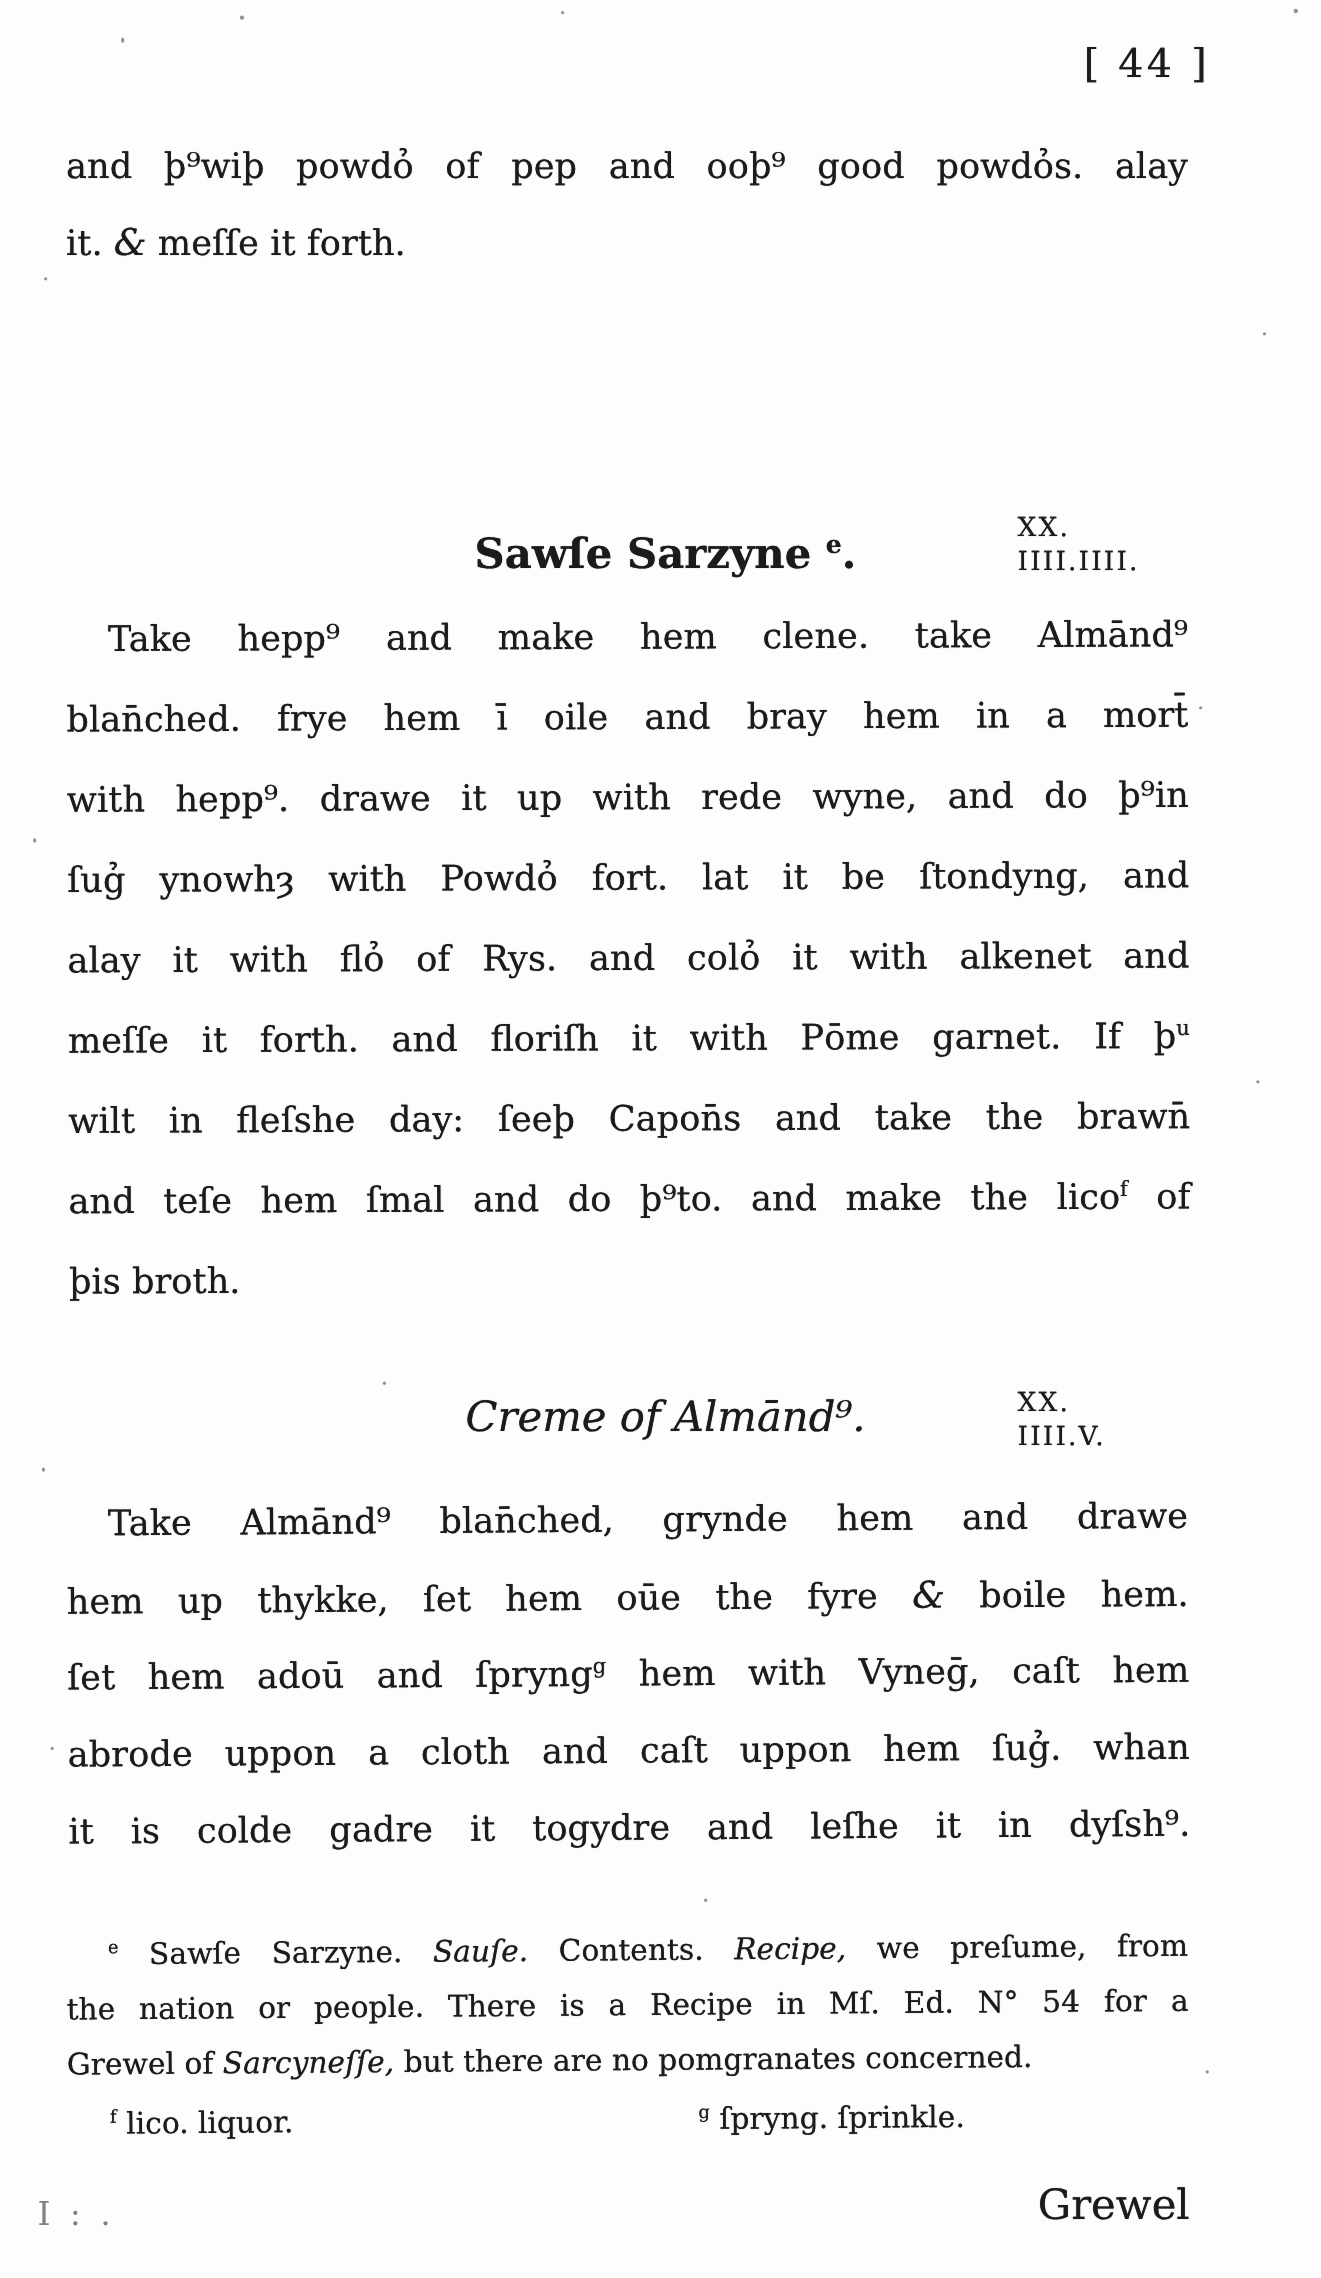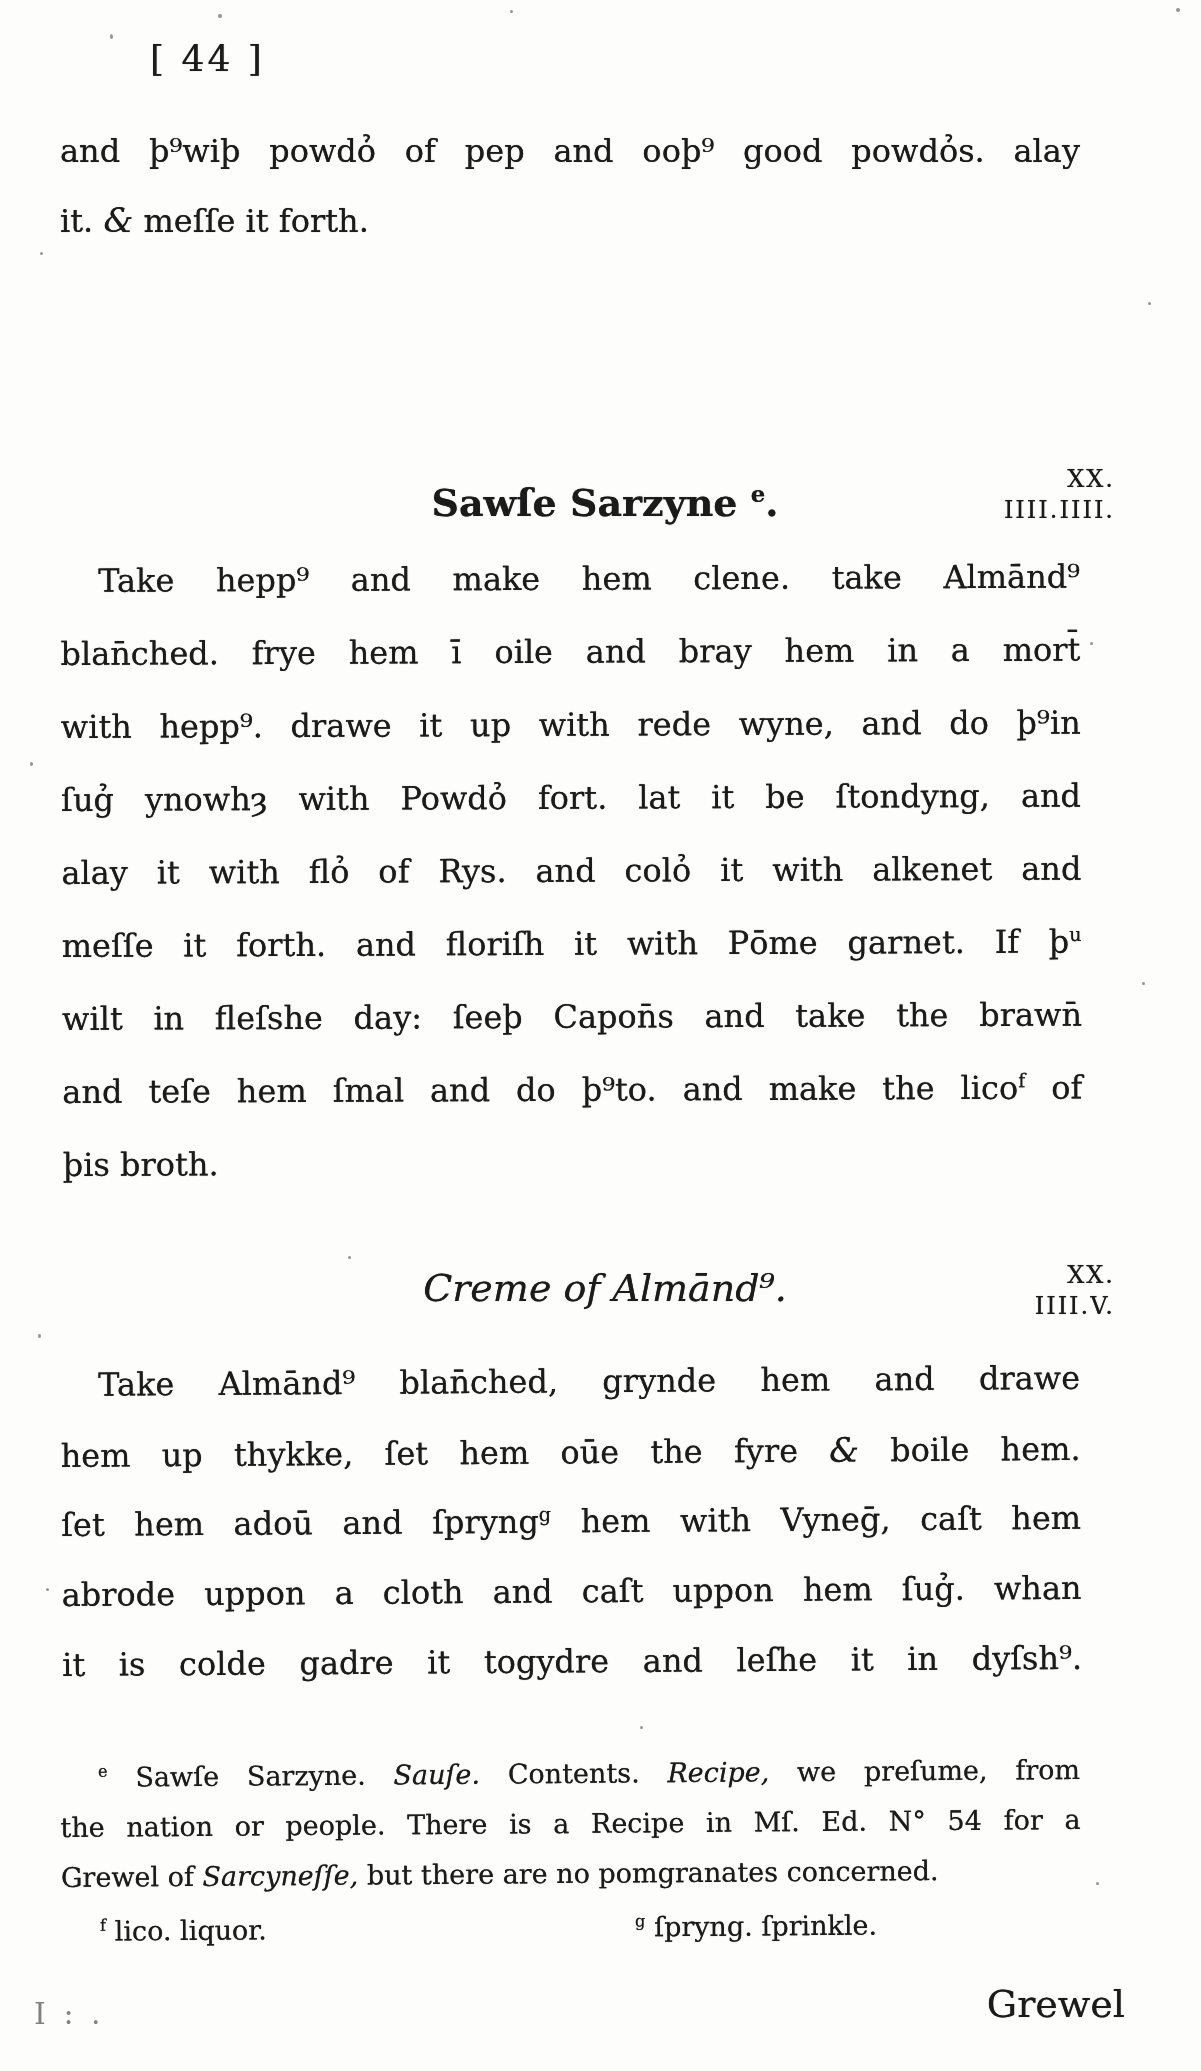--- a/index.html
+++ b/index.html
@@ -10,59 +10,59 @@
     background:#fdfdfc;
     font-family:"DejaVu Serif","DejaVu Sans",serif;
     color:#1b1b1b;
     overflow:hidden;
   }
   .tx{ text-shadow:0 0 0.7px rgba(25,25,25,0.85); }
   .abs{ position:absolute; }
   .block{ position:absolute; left:60px; width:1020px; }
 
   
-  .pagenum{ top:38px; left:150px; width:950px; text-align:left;
+  .pagenum{ top:38px; left:150px; width:950px; text-align:right;
             font-size:36px; letter-spacing:3px; }
 
   
   .bodytext .line{ font-size:32px; }
   .p1 .line{ height:69px; }
   .p2 .line{ height:73px; }
   .p3 .line{ height:70px; }
   .just{ text-align:justify; text-align-last:justify; }
   .left{ text-align:left; }
   .indent{ text-indent:38px; }
 
   .p1{ top:132px; }
   .p2{ top:562px; transform:rotate(-0.25deg); transform-origin:left top; }
   .p3{ top:1366px; transform:rotate(-0.4deg); transform-origin:left top; }
 
   
   .heading{ position:absolute; left:130px; width:950px; text-align:center;
             font-size:38px; }
   .h1{ top:480px;font-weight:bold; }
   .h2{ top:1266px;font-style:italic; }
-  .ref{ position:absolute; left:925px; width:190px; text-align:right;
+  .ref{ position:absolute; left:925px; width:190px; text-align:left;
         font-size:24px; line-height:31px; letter-spacing:2px; }
   .ref1{ top:464px; }
   .ref2{ top:1260px; }
 
   sup.note{ font-size:0.60em; line-height:0; vertical-align:super; letter-spacing:0; }
   .et{ font-style:italic; font-size:1.05em; }
   .it{ font-style:italic; }
 
   
   .fn{ top:1762px; transform:rotate(-0.45deg); transform-origin:left top; }
   .fn .line{ font-size:27px; height:50px; }
   .fnrow{ top:1916px; font-size:27px; transform:rotate(-0.45deg); transform-origin:left top; }
   .fnrow .g-part{ position:absolute; left:575px; top:0; }
   .fnrow .f-part{ position:absolute; left:40px; top:0; }
 
   
-  .catchword{ top:1982px; left:900px; width:225px; text-align:right; font-size:38px; }
+  .catchword{ top:1982px; left:900px; width:225px; text-align:center; font-size:38px; }
   .sig{ top:1996px; left:34px; font-size:30px; opacity:0.55; letter-spacing:4px; }
 
   
   .speck{ position:absolute; background:rgba(20,20,20,0.45); border-radius:50%; }
 </style>
 </head>
 <body>
 
 <div class="page">
 

